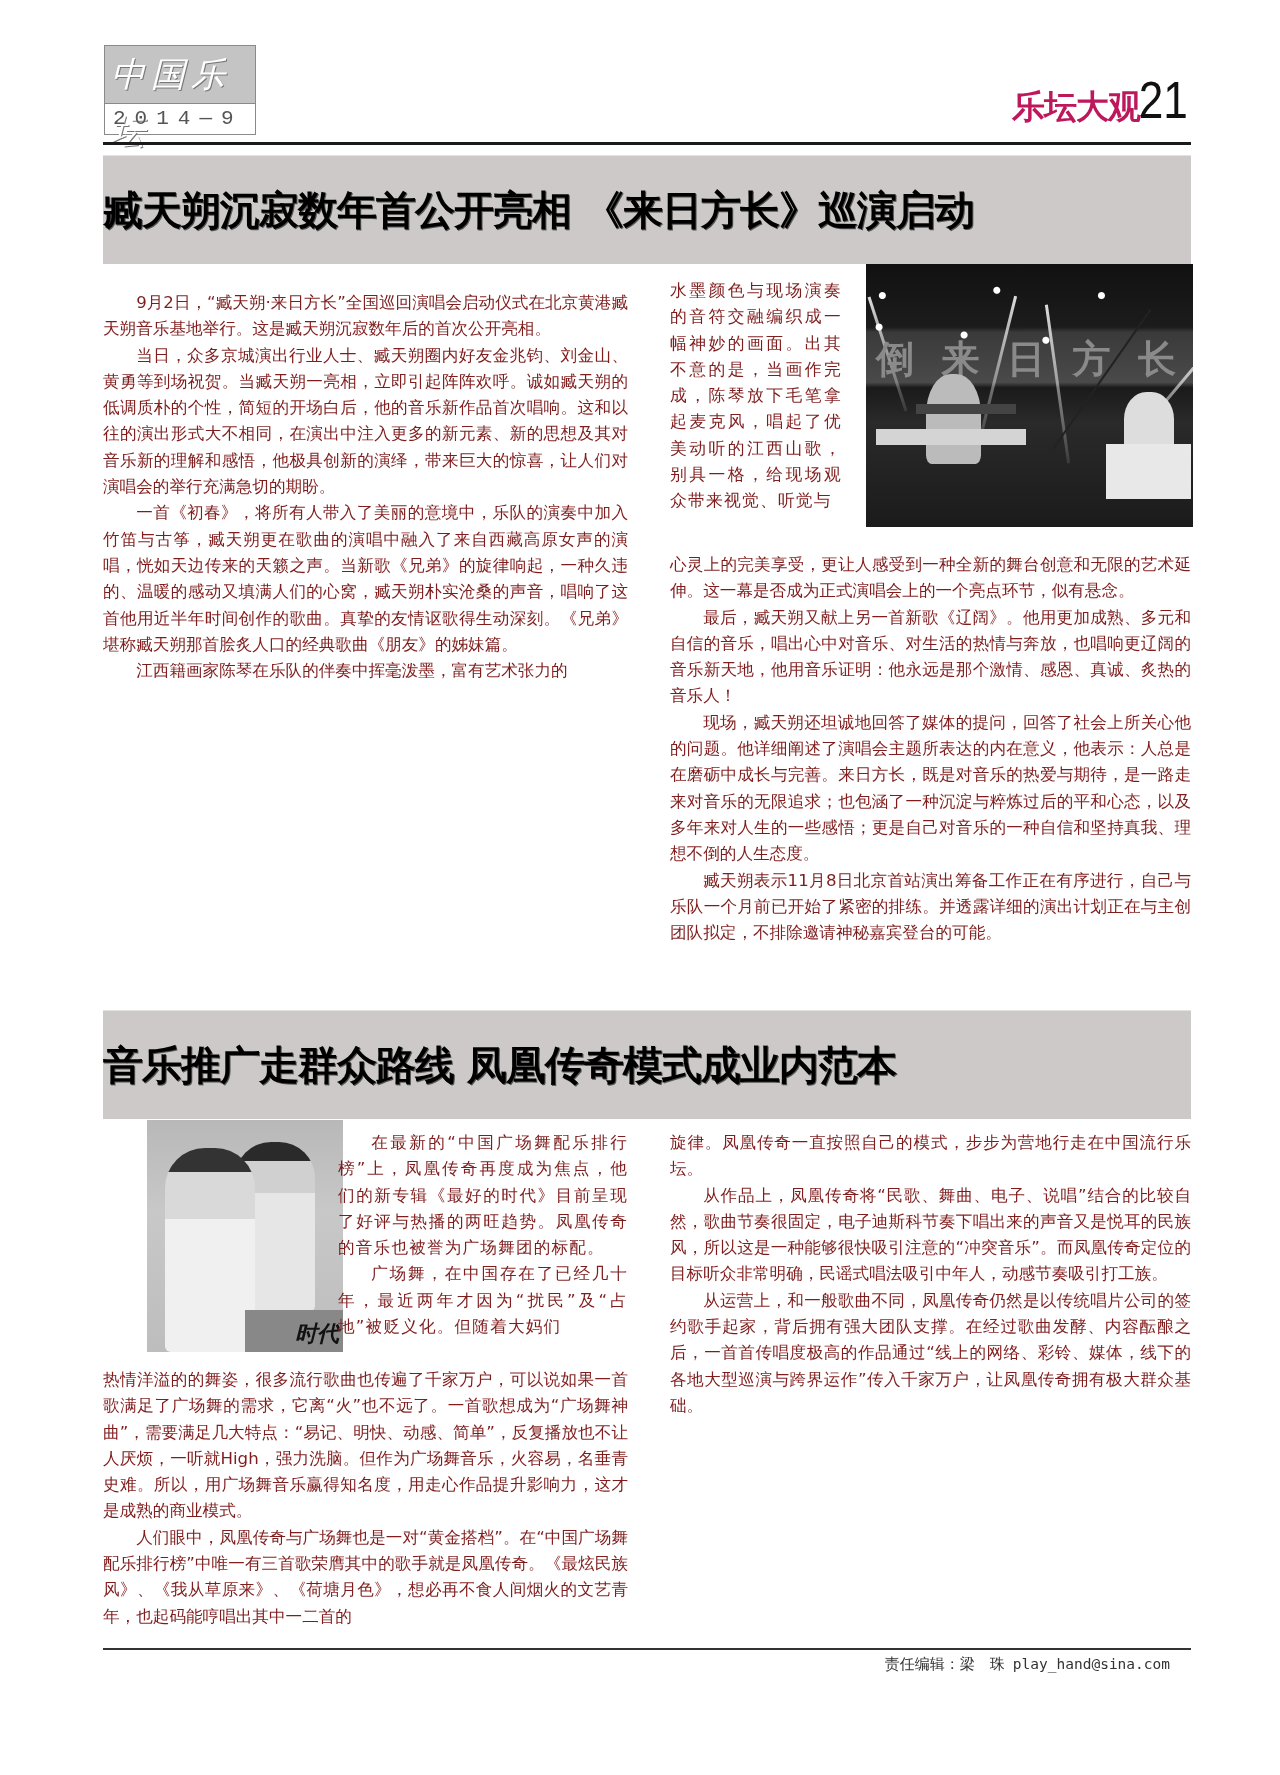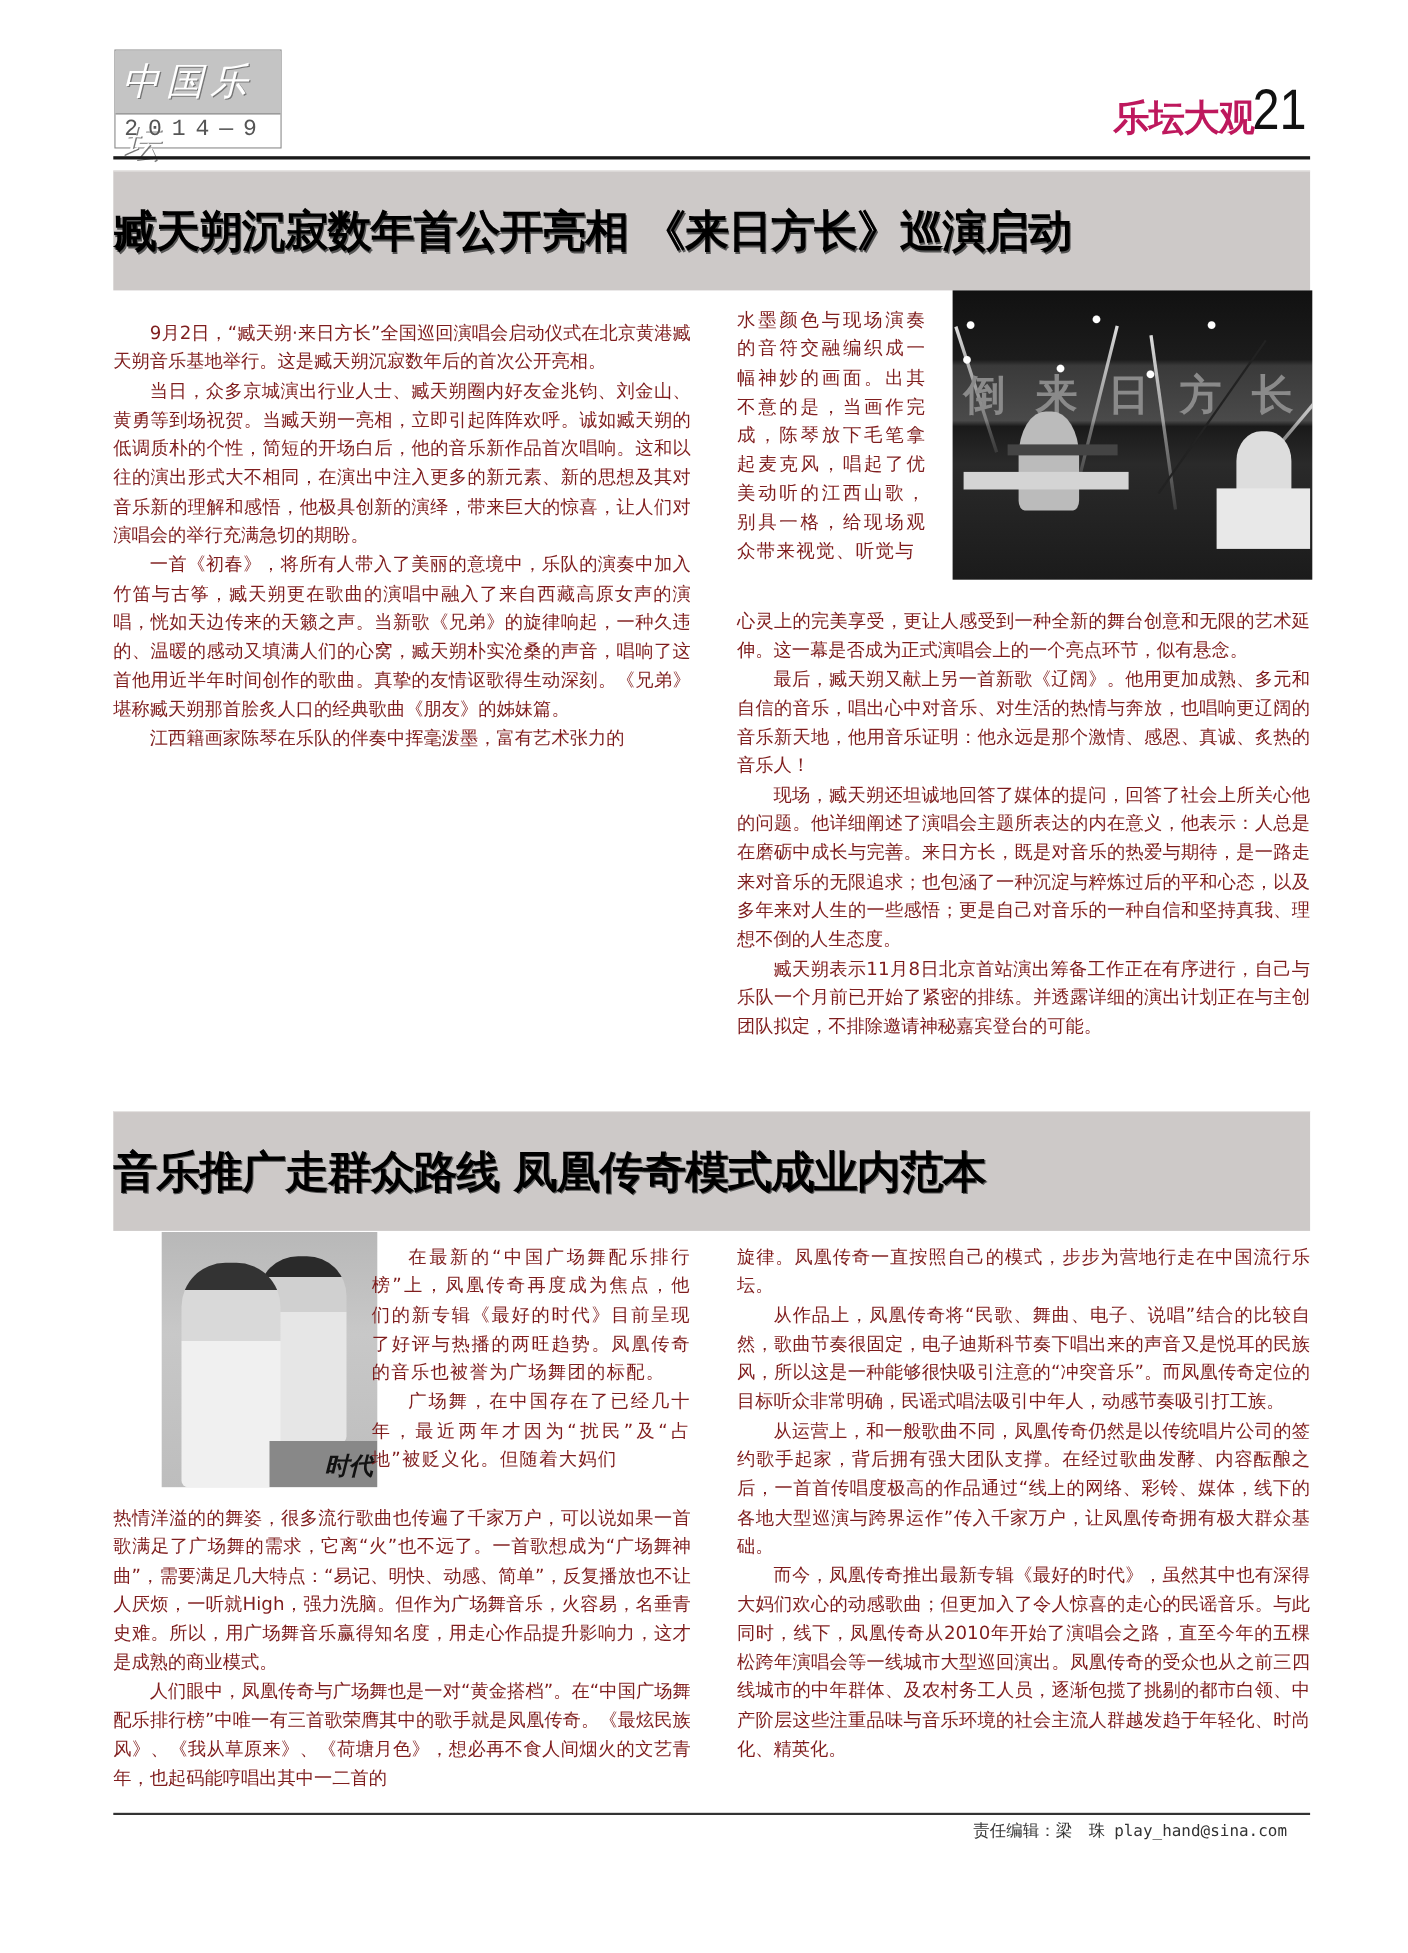--- a/index.html
+++ b/index.html
@@ -147,19 +147,18 @@
 
 <div class="col" id="a2-left">
   <p class="noindent">热情洋溢的的舞姿，很多流行歌曲也传遍了千家万户，可以说如果一首歌满足了广场舞的需求，它离“火”也不远了。一首歌想成为“广场舞神曲”，需要满足几大特点：“易记、明快、动感、简单”，反复播放也不让人厌烦，一听就High，强力洗脑。但作为广场舞音乐，火容易，名垂青史难。所以，用广场舞音乐赢得知名度，用走心作品提升影响力，这才是成熟的商业模式。</p>
   <p>人们眼中，凤凰传奇与广场舞也是一对“黄金搭档”。在“中国广场舞配乐排行榜”中唯一有三首歌荣膺其中的歌手就是凤凰传奇。《最炫民族风》、《我从草原来》、《荷塘月色》，想必再不食人间烟火的文艺青年，也起码能哼唱出其中一二首的</p>
 </div>
 
 <div class="col" id="a2-right">
   <p class="noindent">旋律。凤凰传奇一直按照自己的模式，步步为营地行走在中国流行乐坛。</p>
   <p>从作品上，凤凰传奇将“民歌、舞曲、电子、说唱”结合的比较自然，歌曲节奏很固定，电子迪斯科节奏下唱出来的声音又是悦耳的民族风，所以这是一种能够很快吸引注意的“冲突音乐”。而凤凰传奇定位的目标听众非常明确，民谣式唱法吸引中年人，动感节奏吸引打工族。</p>
   <p>从运营上，和一般歌曲不同，凤凰传奇仍然是以传统唱片公司的签约歌手起家，背后拥有强大团队支撑。在经过歌曲发酵、内容酝酿之后，一首首传唱度极高的作品通过“线上的网络、彩铃、媒体，线下的各地大型巡演与跨界运作”传入千家万户，让凤凰传奇拥有极大群众基础。</p>
-  <p>而今，凤凰传奇推出最新专辑《最好的时代》，虽然其中也有深得大妈们欢心的动感歌曲；但更加入了令人惊喜的走心的民谣音乐。与此同时，线下，凤凰传奇从2010年开始了演唱会之路，直至今年的五棵松跨年演唱会等一线城市大型巡回演出。凤凰传奇的受众也从之前三四线城市的中年群体、及农村务工人员，逐渐包揽了挑剔的都市白领、中产阶层这些注重品味与音乐环境的社会主流人群越发趋于年轻化、时尚化、精英化。</p>
 </div>
 
 <div class="foot-rule"></div>
 <div class="footer-credit">
   <span>责任编辑：梁　珠</span><span class="mono">play_hand@sina.com</span>
 </div>
 
 </body></html>

